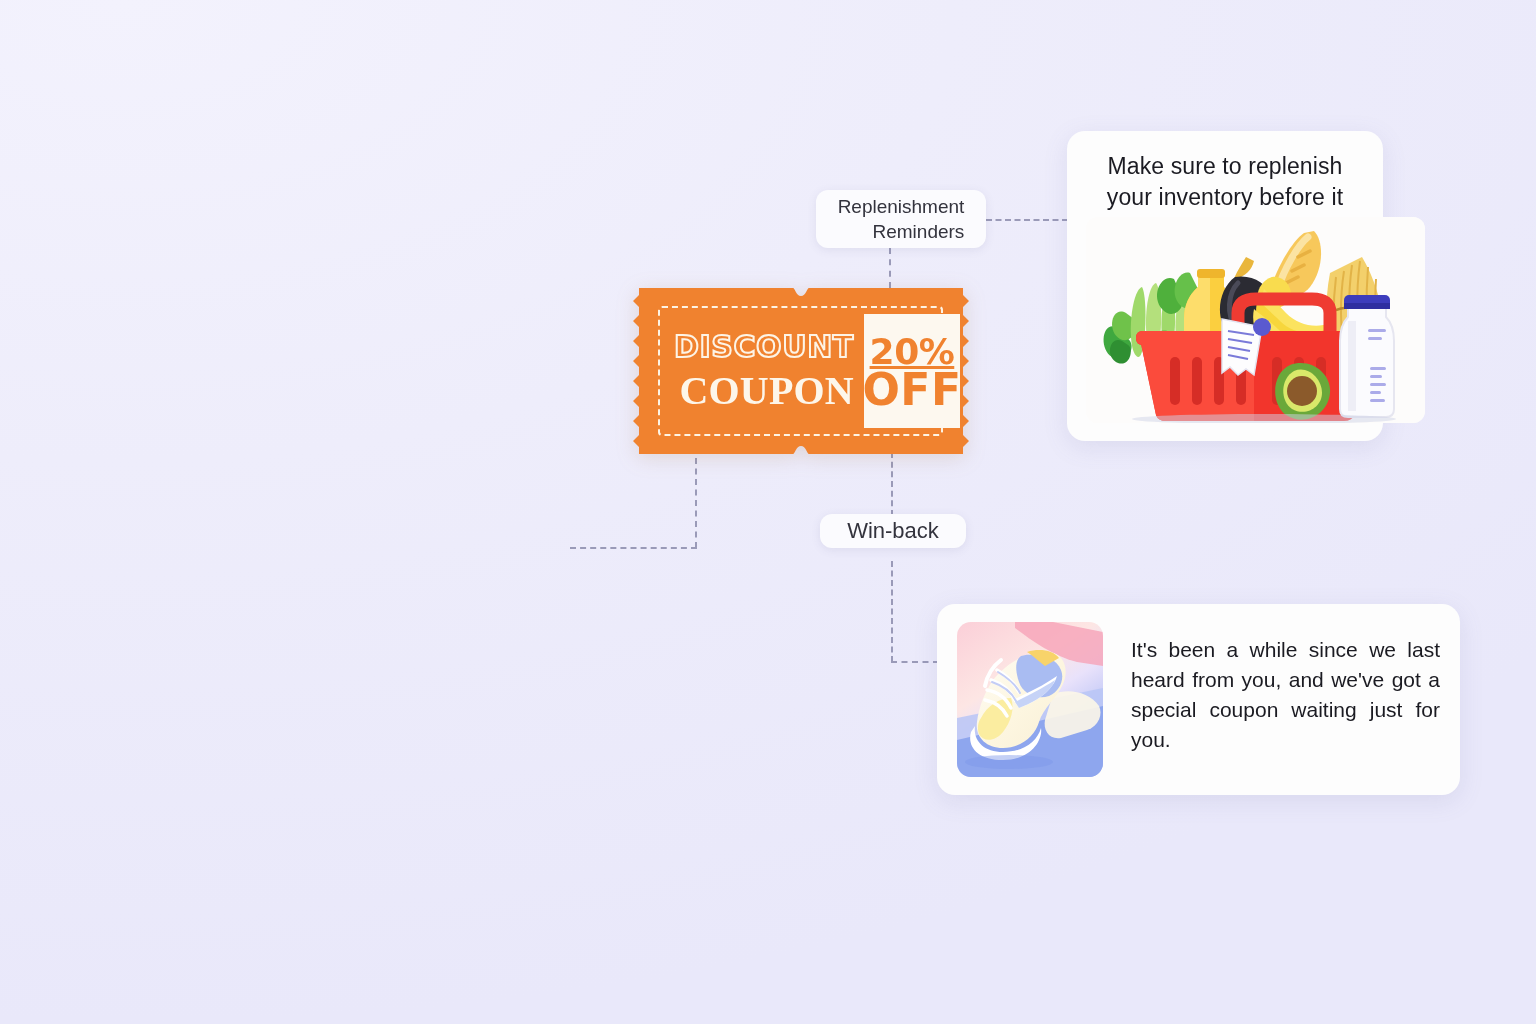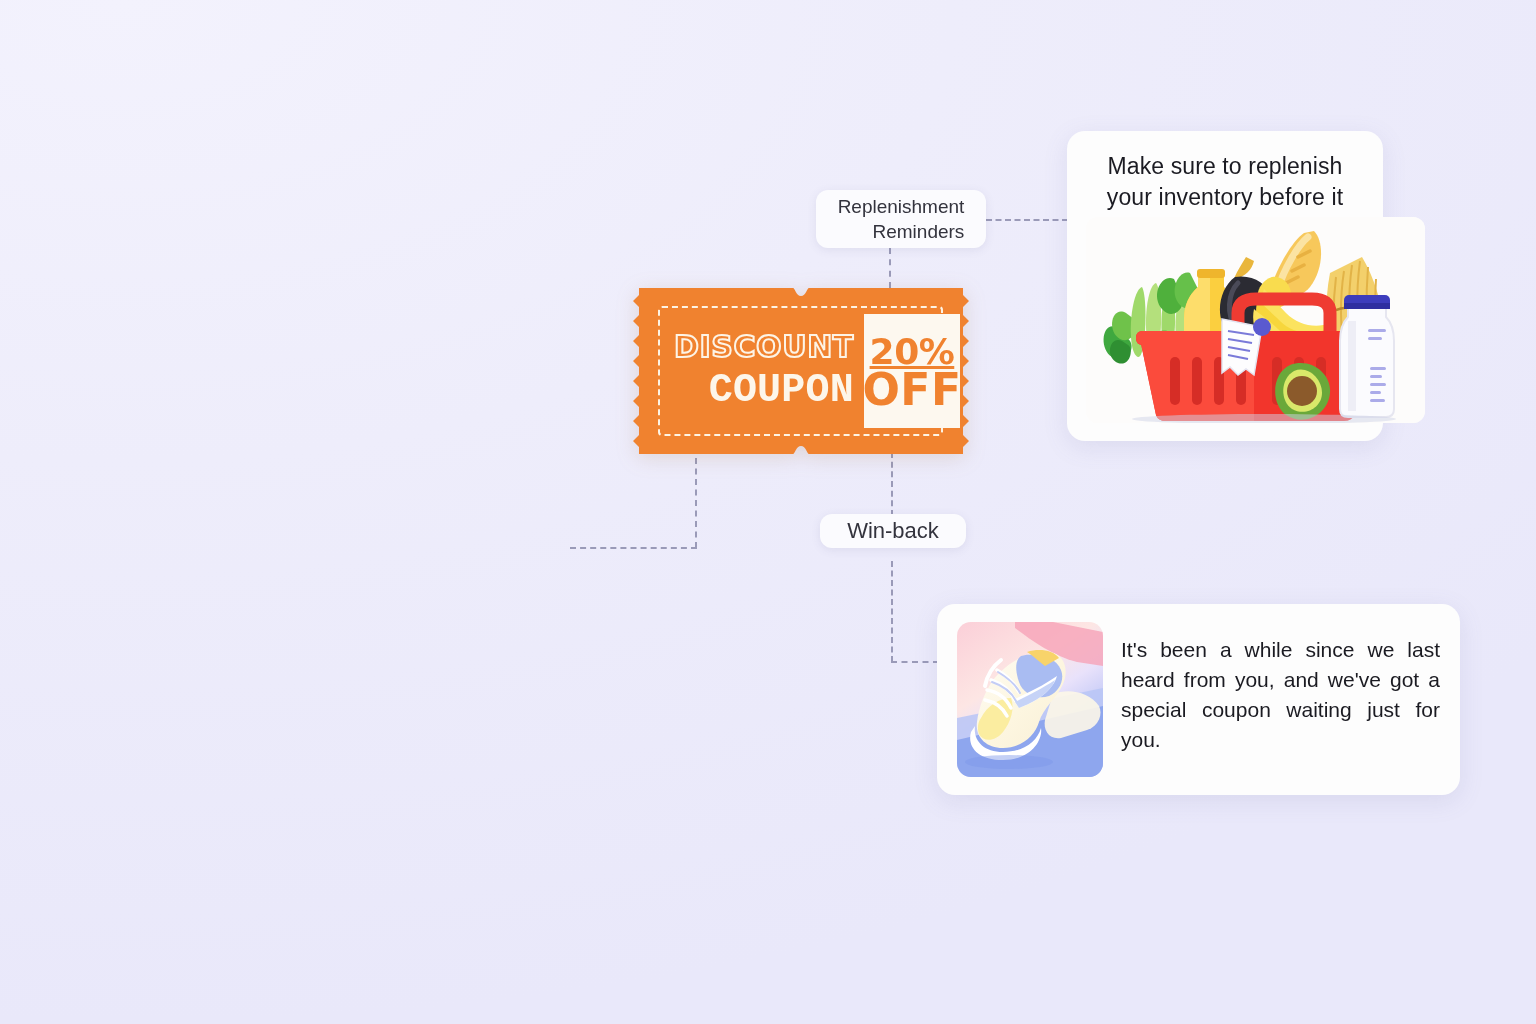--- a/index.html
+++ b/index.html
@@ -45,21 +45,21 @@
     display:flex; align-items:center;text-align:right;
   }
   #coupon-text { padding-left:14px; flex:0 0 auto; }
   #w-discount {
     font-size:30px; font-weight:700; letter-spacing:.6px; line-height:34px;
     color:transparent; -webkit-text-stroke:2px #fdf4e6;
     font-family:"DejaVu Sans", sans-serif;
   }
   #w-coupon {
     font-size:40px; font-weight:700; letter-spacing:.2px; line-height:44px;
-    color:#fdf6ea; font-family:Liberation Mono, monospace; margin-top:5px;
+    color:#fdf6ea; font-family:Liberation Serif, serif; margin-top:5px;
   }
   #coupon-badge {
     margin-left:10px; width:96px; height:114px; background:#fdf8ef;
     display:flex; flex-direction:column; align-items:center; justify-content:center;
     color:#f0822f; font-family:"DejaVu Sans", sans-serif; font-weight:700;
   }
   #badge-pct { font-size:36px; line-height:38px; letter-spacing:-.5px;text-decoration:underline; }
   #badge-off { font-size:44px; line-height:38px; letter-spacing:.5px; }
 
   
@@ -71,21 +71,21 @@
   #replenish-title {
     font-size:23px; line-height:31px; color:#1b1b22; text-align:center;
     font-weight:400; letter-spacing:.1px;
   }
   #grocery-frame {
     position:absolute; left:19px; top:86px; width:339px; height:206px;
     background:#fcfbfa; border-radius:12px; overflow:hidden;
   }
   #grocery-svg { position:absolute; left:0; top:0; width:339px; height:206px; }
 
-  #card-winback { left:937px; top:604px; width:523px; height:191px; padding:18px 20px; display:flex; gap:18px; }
+  #card-winback { left:937px; top:604px; width:523px; height:191px; padding:18px 20px; display:flex; gap:28px; }
   #shoe-thumb { flex:0 0 146px; height:155px; border-radius:14px; overflow:hidden; position:relative; }
   #shoe-svg { position:absolute; inset:0; width:100%; height:100%; }
   #winback-text {
     flex:1; font-size:21px; line-height:30px; color:#1b1b22;
     text-align:justify; text-align-last:left; padding-top:13px; letter-spacing:0;
   }
 </style>
 </head>
 <body>
 

